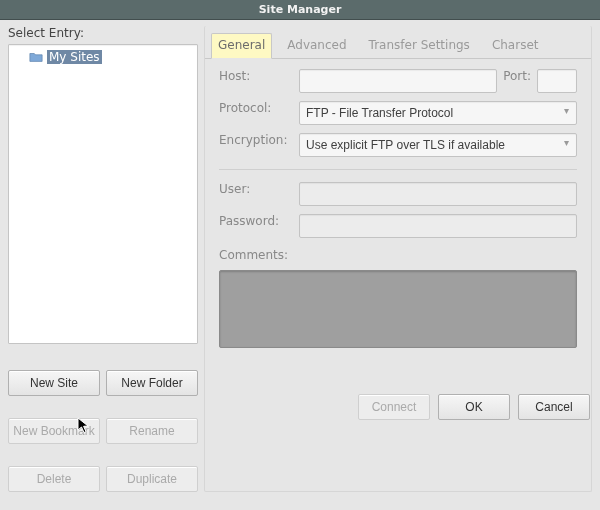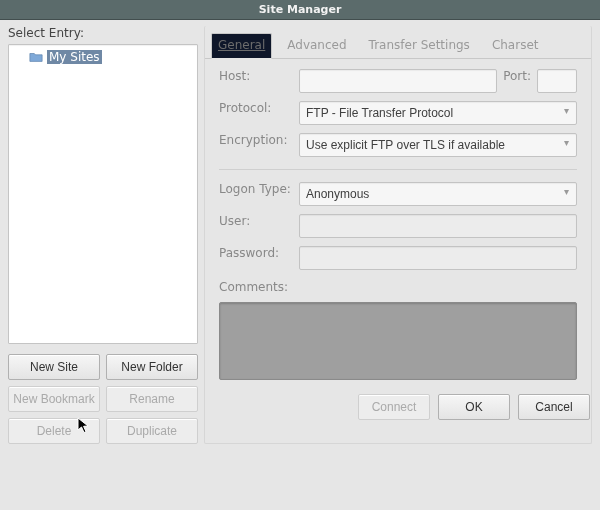--- a/index.html
+++ b/index.html
@@ -62,20 +62,21 @@
   }
   button.std {
     height:26px;
     background:linear-gradient(#f6f6f6,#e4e4e4);
     border:1px solid #b0b0b0;
     border-radius:2px;
     color:#333;
     font-size:12px;
     padding:0;
     box-shadow: inset 0 1px 0 #fff;
+    margin-top: 16px;
   }
   button.std.disabled {
     color:#aaa;
     background:#ededed;
     border-color:#cfcfcf;
   }
   .cursor {
     position:absolute;
     left:77px; top:397px;
     width:16px; height:18px;
@@ -102,25 +103,24 @@
   }
   .tab {
     padding:4px 6px 6px 6px;
     border:1px solid transparent;
     border-bottom:none;
     position:relative;
     top:1px;
   }
   .tab.active {
     color:#6c6c6c;
-    background:#0f172a;
+    background:#fef9c3;
     border:1px solid #c8c8c8;
     border-bottom:1px solid #e6e6e6;
     border-radius:2px 2px 0 0;
-    text-decoration:underline;
   }
   .form {
     padding:10px 14px 6px 14px;
     display:flex; flex-direction:column;
     gap:8px;
   }
   .row { display:flex; align-items:flex-start; gap:6px; }
   .lbl { width:74px; color:#888; text-align:left; font-size:12px; }
   input.txt, select.sel {
     height:24px;
@@ -232,26 +232,20 @@
 
         <div class="row">
           <div class="lbl">Encryption:</div>
           <div class="sel-wrap">
             <input class="txt sel full readonly" readonly="" value="Use explicit FTP over TLS if available" style="">
           </div>
         </div>
 
         <div class="hr"></div>
 
-        <div class="row">
-          <div class="lbl">Logon Type:</div>
-          <div class="sel-wrap">
-            <input class="txt sel full readonly" readonly="" value="Anonymous" style="">
-          </div>
-        </div>
 
         <div class="row">
           <div class="lbl">User:</div>
           <input class="txt full disabled" disabled="" value="" style="">
         </div>
 
         <div class="row">
           <div class="lbl">Password:</div>
           <input type="password" class="txt full disabled" disabled="" value="" style="">
         </div>

